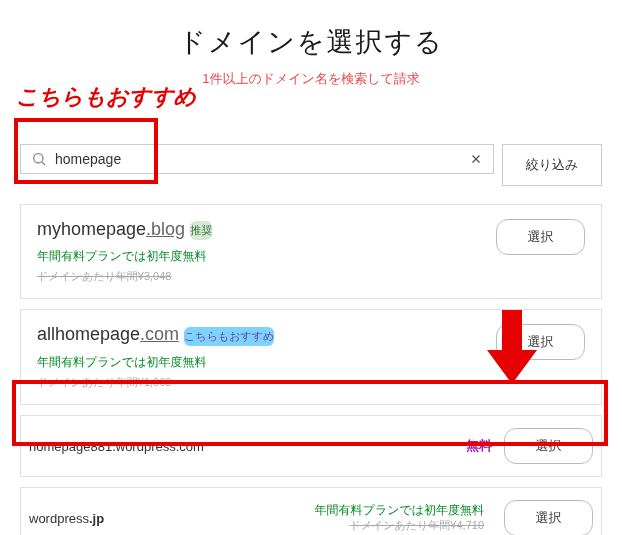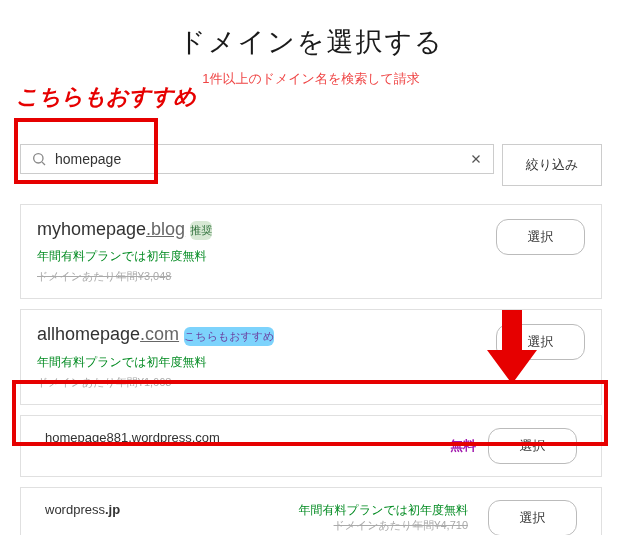--- a/index.html
+++ b/index.html
@@ -96,22 +96,22 @@
     .domain-card {
       border: 1px solid #e0e0e0;
       padding: 14px 16px;
       margin-bottom: 10px;
       display: flex;
       justify-content: space-between;
       align-items: flex-start;
       background: #fff;
     }
     .domain-card.row4 {
-      align-items: flex-start;
-      padding: 12px 24px;
+      align-items: center;
+      padding: 12px 8px;
     }
     .domain-info { flex: 1; }
     .domain-name {
       font-size: 18px;
       color: #333;
     }
     .domain-name .tld { color: #666; text-decoration: underline; }
     .domain-name-small {
       font-size: 13px;
       color: #333;

